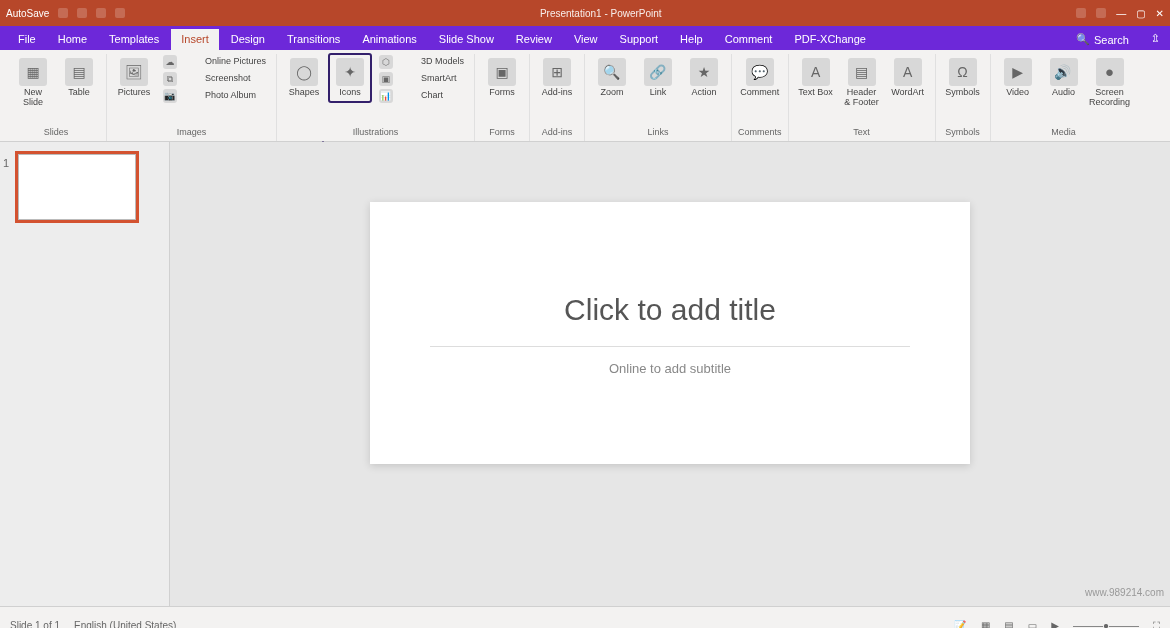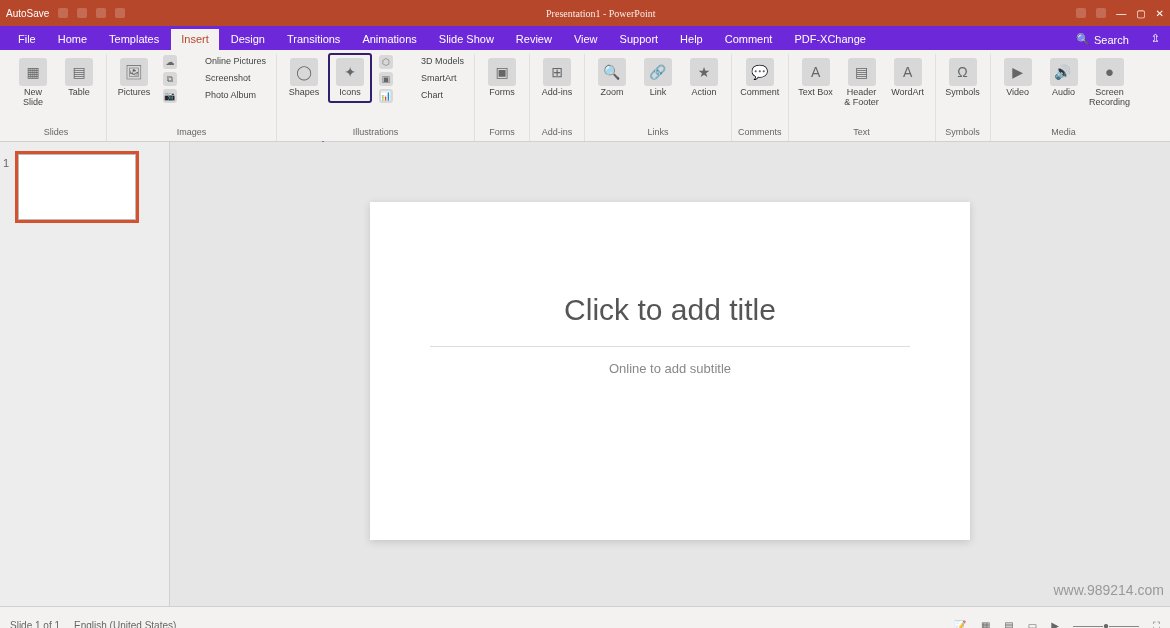--- a/index.html
+++ b/index.html
@@ -1,20 +1,20 @@
 <!DOCTYPE html>
 <html><head>
 <meta charset="utf-8">
 <style>
 * { margin: 0; padding: 0; box-sizing: border-box; font-family: "Segoe UI", Arial, sans-serif; }
 body { width: 1170px; height: 628px; background: #e6e6e6; overflow: hidden; }
 
 .titlebar { height: 26px; background: #b7472a; display: flex; align-items: center; color: #fff; font-size: 10px; padding: 0 6px; }
 .titlebar .left { display: flex; gap: 9px; align-items: center; }
-.titlebar .center { flex: 1; text-align: center; opacity: .9; font-family: Liberation Serif, serif; }
+.titlebar .center { flex: 1; text-align: center; opacity: .9; }
 .titlebar .right { display: flex; gap: 10px; align-items: center; }
 .titlebar .dot { width: 10px; height: 10px; background: #fff3; border-radius: 2px; }
 
 .tabbar { height: 24px; background: #6d28d9; display: flex; align-items: flex-end; padding-left: 8px; gap: 2px; }
 .tabbar .tab { color: #fff; font-size: 11px; padding: 4px 10px 5px; cursor: pointer; }
 .tabbar .tab.active { background: #f3f2f1; color: #b7472a; }
 .tabbar .spacer { flex: 1; }
 .tabbar .search { color: #fff; font-size: 11px; padding: 4px 10px; display: flex; gap: 4px; align-items: center; }
 
 .ribbon { height: 92px; background: #f3f2f1; border-bottom: 1px solid #d0d0d0; display: flex; padding: 4px 6px 0; }
@@ -30,32 +30,32 @@
 .btn.small .lbl { font-size: 9px; margin-left: 24px; }
 .stack { display: flex; flex-direction: column; gap: 1px; }
 .highlighted { outline: 2px solid #33206b; outline-offset: -1px; }
 
 .workspace { display: flex; height: calc(100% - 26px - 24px - 92px - 22px); }
 .thumbrail { width: 170px; background: #ededed; border-right: 1px solid #d0d0d0; padding: 12px 18px; }
 .thumb { width: 118px; height: 66px; background: #fff; border: 1px solid #bbb; box-shadow: 0 0 0 3px #d35230; position: relative; }
 .thumb-num { position: absolute; left: -16px; top: 2px; font-size: 11px; color: #666; }
 
 .canvas { flex: 1; position: relative; background: #e6e6e6; display: flex; align-items: flex-start; justify-content: center; padding-top: 60px; }
-.slide { width: 600px; height: 338px; background: #fff; box-shadow: 0 2px 8px rgba(0,0,0,.15); padding: 80px 60px 0; }
+.slide { width: 600px; height: 262px; background: #fff; box-shadow: 0 2px 8px rgba(0,0,0,.15); padding: 80px 60px 0; }
 .title-ph { font-size: 30px; color: #555; text-align: center; border: 1px dashed transparent; padding: 10px 0; }
 .hr { border-top: 1px solid #ddd; margin: 8px 0 14px; }
 .sub-ph { font-size: 13px; color: #888; text-align: center; }
 
 .arrow { position: absolute; left: 322px; top: 144px; width: 2px; height: 42px; background: #33206b; }
 .arrow::before { content: ""; position: absolute; left: -4px; top: -8px; border: 5px solid transparent; border-bottom-color: #33206b; }
 
 .statusbar { height: 38px; background: #f3f2f1; border-top: 1px solid #d0d0d0; display: flex; align-items: center; font-size: 10px; color: #666; padding: 0 10px; gap: 14px; }
 .statusbar .spacer { flex: 1; }
 
-.watermark { position: absolute; right: 6px; bottom: 30px; font-size: 14px; color: #999; }
+.watermark { position: absolute; right: 6px; bottom: 30px; font-size: 10px; color: #999; }
 .share-icn { font-size: 11px; }
 </style>
 </head>
 <body>
 
 <div class="titlebar">
   <div class="left">
     <span>AutoSave</span>
     <span class="dot"></span>
     <span class="dot"></span>

